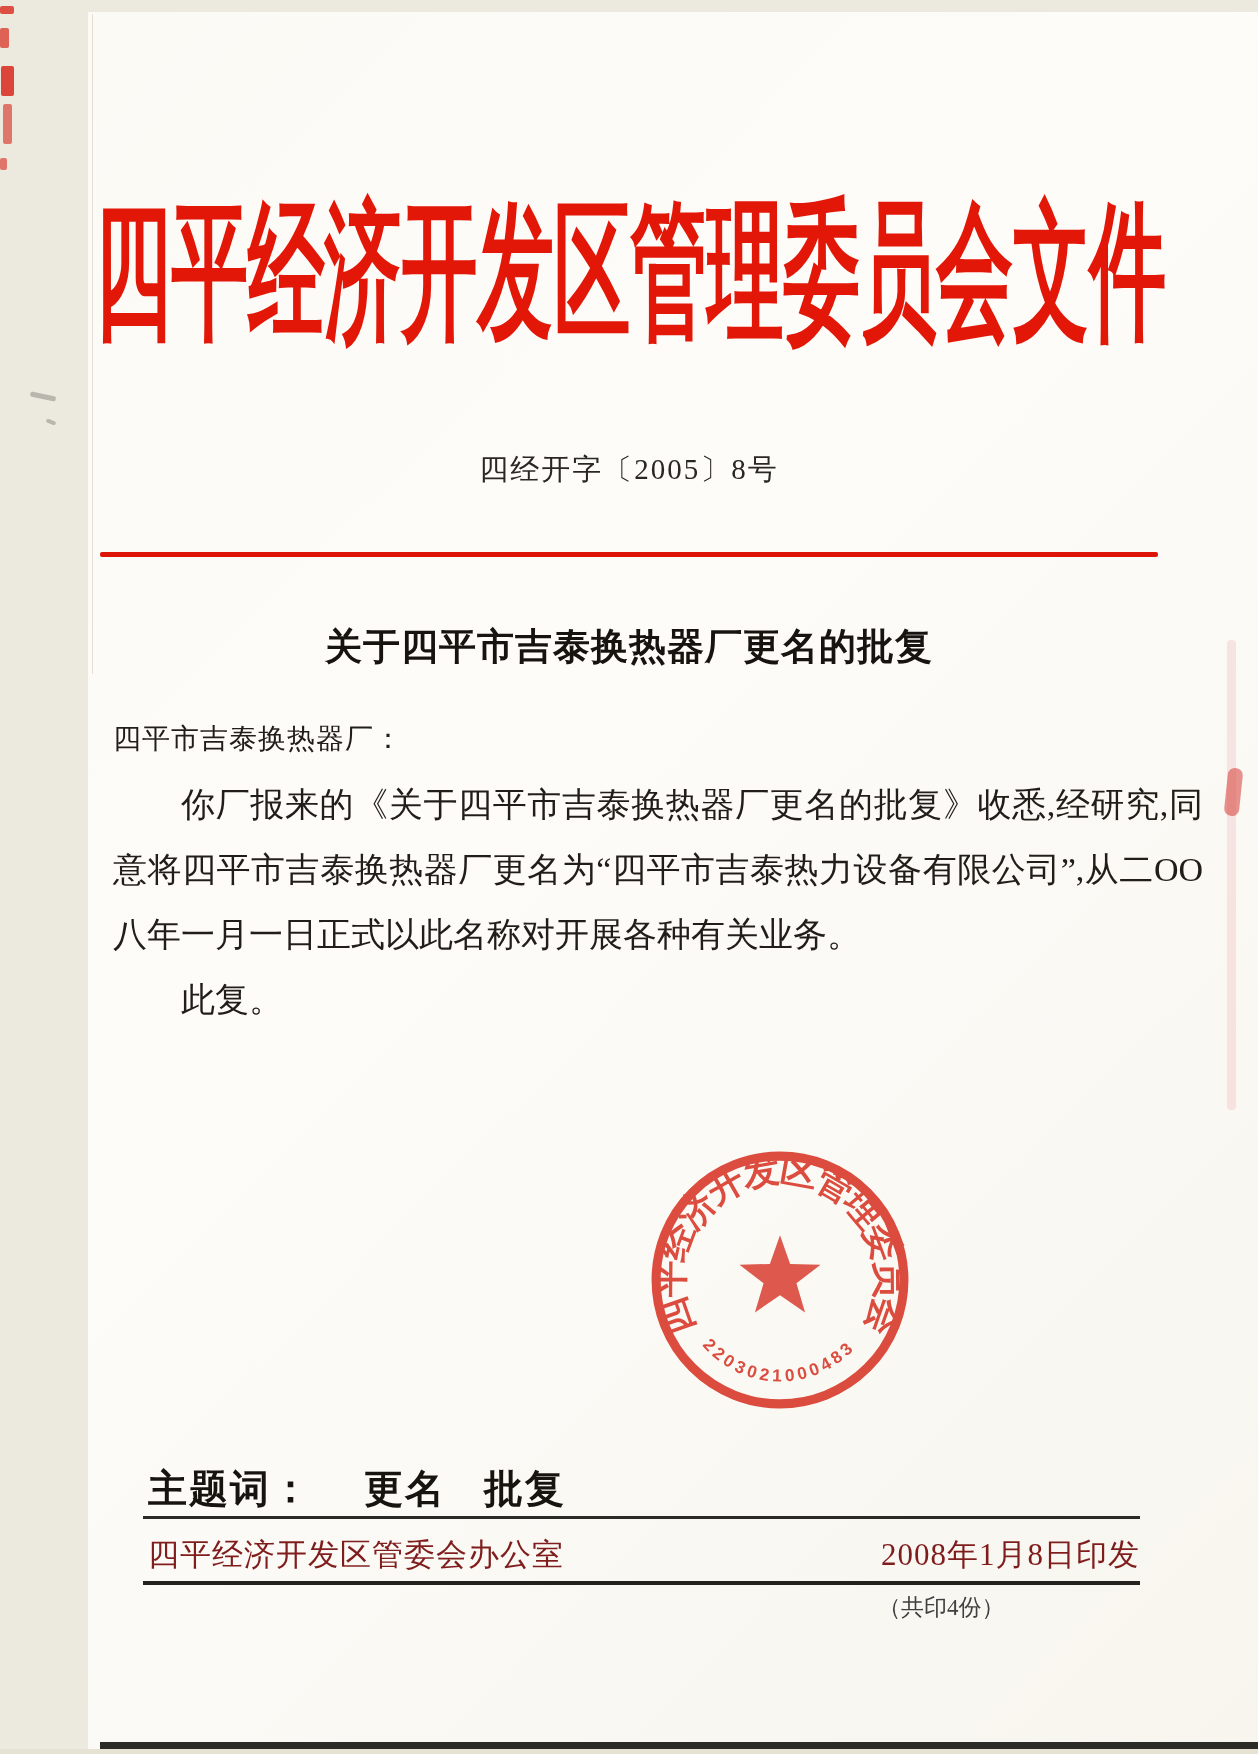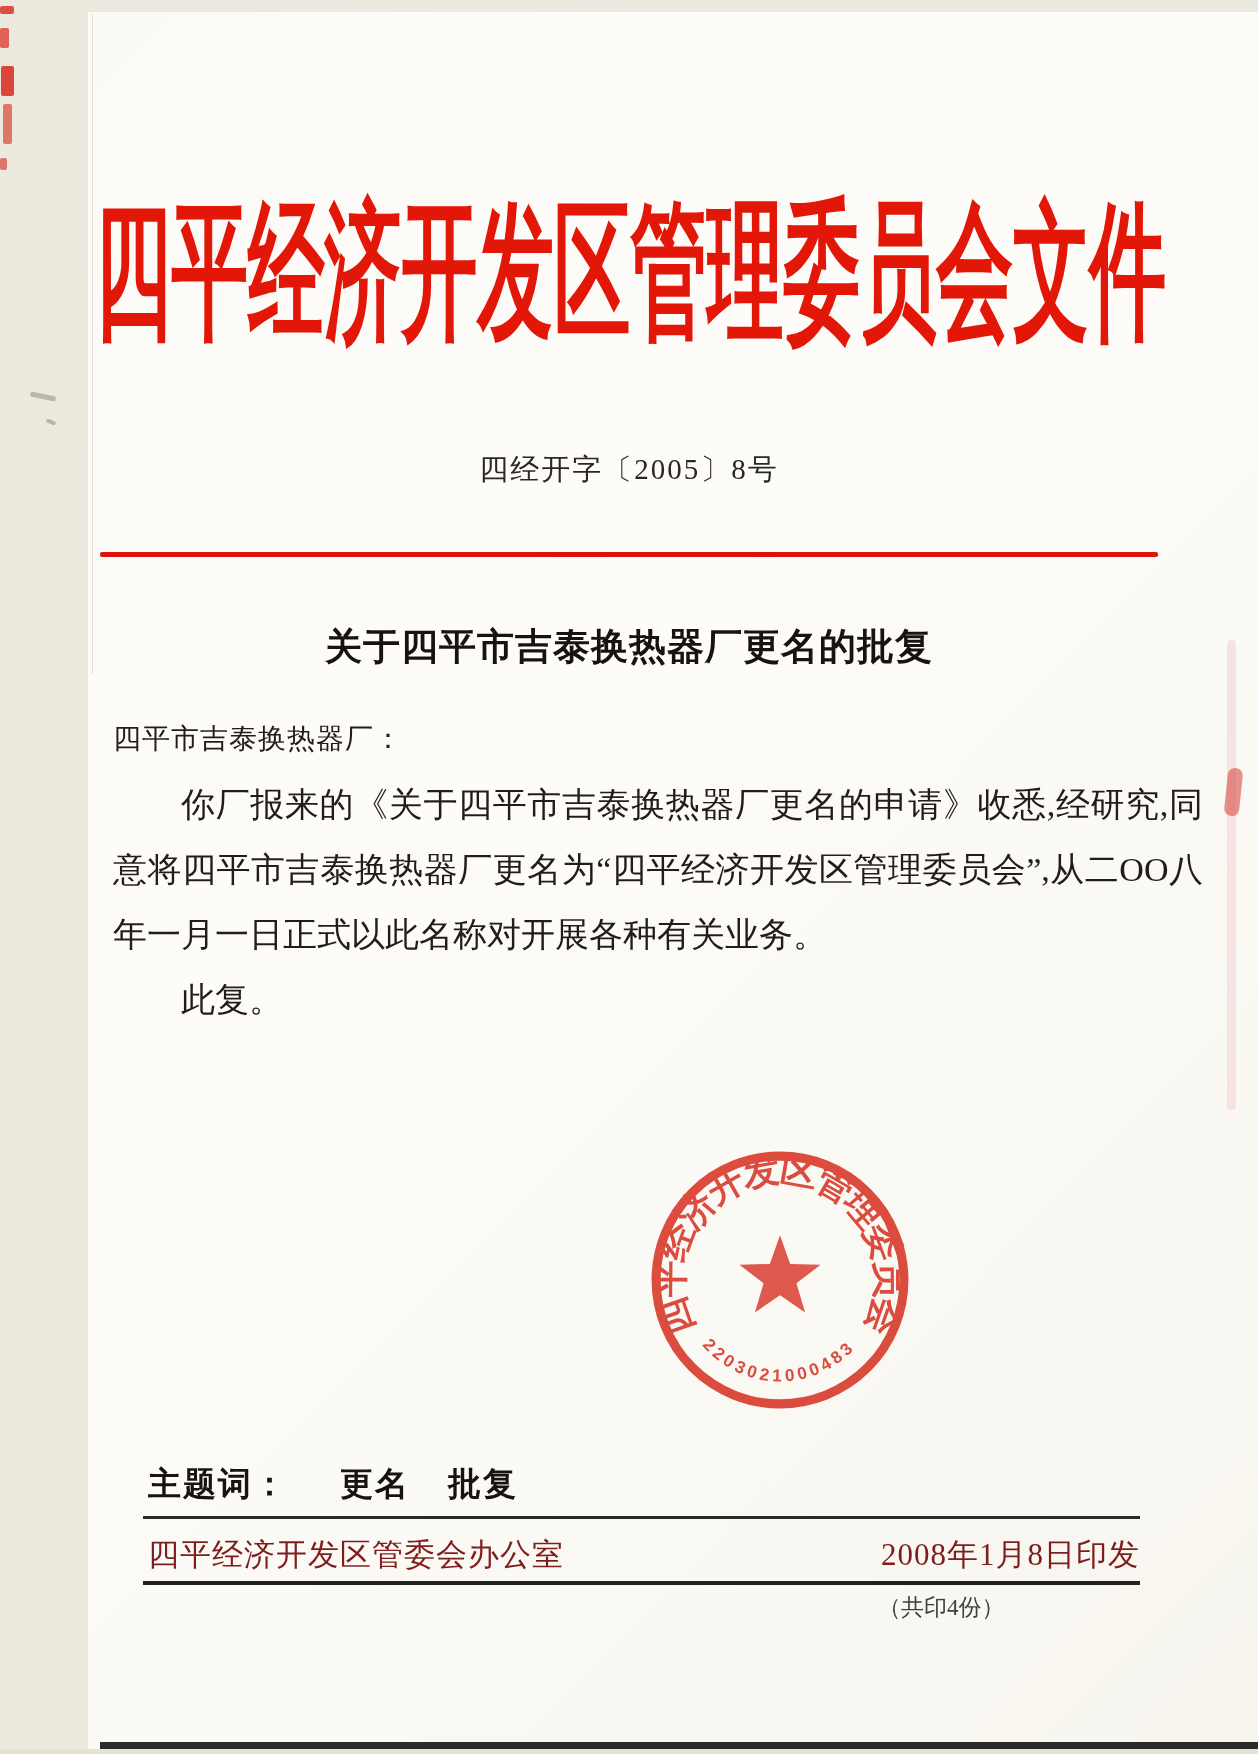--- a/index.html
+++ b/index.html
@@ -59,21 +59,21 @@
     position:absolute;left:608px;top:1302px;
     font-size:34px;letter-spacing:5px;color:#161412;white-space:nowrap;
   }
   .seal{
     position:absolute;left:648px;top:1148px;width:264px;height:264px;
     mix-blend-mode:multiply;opacity:.9;
   }
   
   .keywords-row{
     position:absolute;left:148px;top:1462px;
-    font-size:33px;font-weight:bold;color:#17140f;
+    font-size:39px;font-weight:bold;color:#17140f;
     font-family:"Liberation Sans", sans-serif;
     display:flex;letter-spacing:2px;
   }
   .keywords-row .kw1{margin-left:52px;}
   .keywords-row .kw2{margin-left:38px;}
   .rule1{
     position:absolute;left:143px;top:1516px;width:997px;height:3px;
     background:#2c2a26;
   }
   .issuer-row{
@@ -134,21 +134,21 @@
   <div class="pink-streak"></div>
   <div class="red-smudge"></div>
 
   <div class="org-title">四平经济开发区管理委员会文件</div>
   <div class="doc-number">四经开字〔2005〕8号</div>
   <div class="red-rule"></div>
 
   <div class="doc-title">关于四平市吉泰换热器厂更名的批复</div>
   <div class="salutation">四平市吉泰换热器厂：</div>
   <div class="body-text">
-    <p>你厂报来的《关于四平市吉泰换热器厂更名的申请》收悉,经研究,同意将四平市吉泰换热器厂更名为“四平经济开发区管理委员会”,从二OO八年一月一日正式以此名称对开展各种有关业务。</p>
+    <p>你厂报来的《关于四平市吉泰换热器厂更名的批复》收悉,经研究,同意将四平市吉泰换热器厂更名为“四平市吉泰热力设备有限公司”,从二OO八年一月一日正式以此名称对开展各种有关业务。</p>
     <p>此复。</p>
   </div>
 
 
   <svg class="seal" viewBox="0 0 260 260">
     <defs>
       <path id="sealArcTop" d="M 46.9,178 A 96,96 0 1 1 213.1,178" fill="none"></path>
       <path id="sealArcBottom" d="M 53.4,194.3 A 100,100 0 0 0 206.6,194.3" fill="none"></path>
     </defs>
     <circle cx="130" cy="130" r="122" fill="none" stroke="#dd3a2c" stroke-width="9"></circle>

